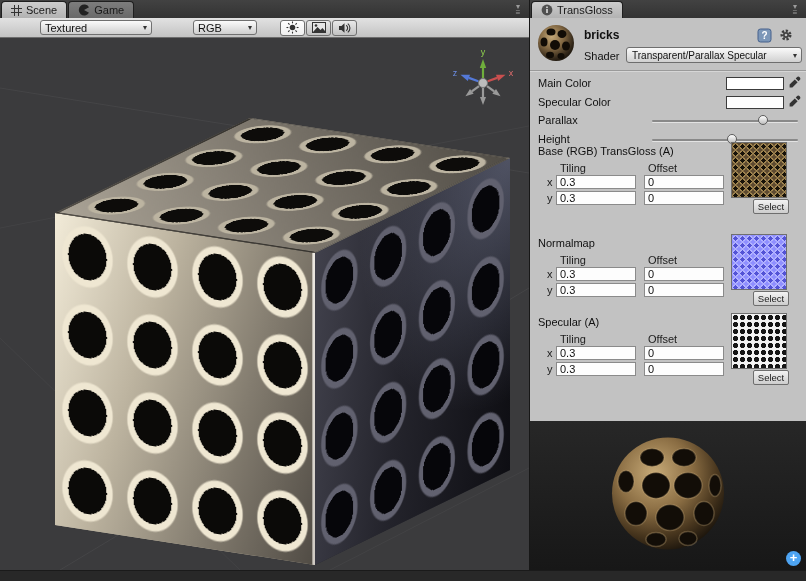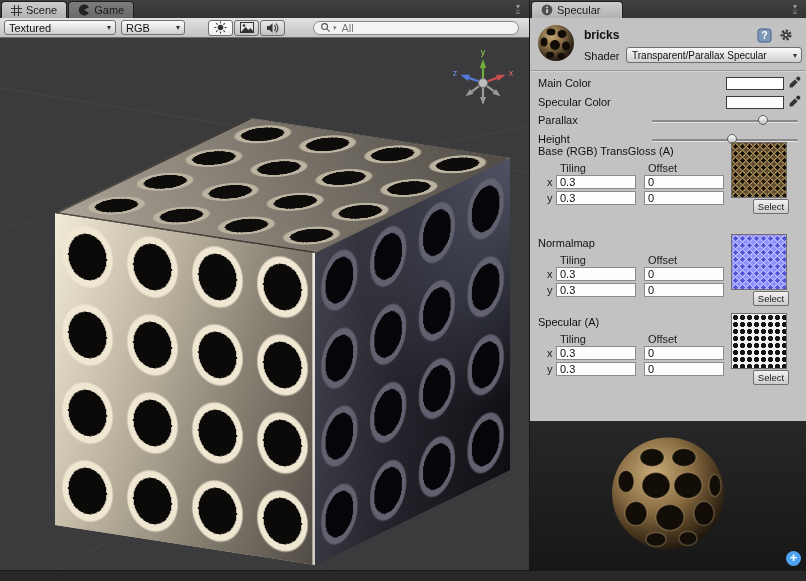--- a/index.html
+++ b/index.html
@@ -12,21 +12,21 @@
        background:linear-gradient(#7d7d7d,#696969);border:1px solid #1f1f1f;border-bottom:none;border-radius:4px 4px 0 0;margin-left:1px;box-sizing:border-box;}
   .tab.active{background:linear-gradient(#cdcdcd,#b2b2b2);}
   .tab-menu{margin-left:auto;display:flex;flex-direction:column;align-items:center;justify-content:center;width:16px;height:16px;color:#9b9b9b;cursor:pointer;margin-right:3px;}
   .tab-menu span{display:block;line-height:6px;font-size:8px;}
 
   
   .panel-left{position:absolute;left:0;top:0;width:529px;height:570px;}
   .toolbar{position:absolute;left:0;top:18px;right:0;height:20px;background:linear-gradient(#e2e2e2,#c3c3c3);
            border-bottom:1px solid #6d6d6d;display:flex;align-items:center;padding:0 4px;gap:5px;box-sizing:border-box;}
   .dropdown{height:15px;background:linear-gradient(#fbfbfb,#cfcfcf);border:1px solid #707070;border-radius:3px;
-            font-size:11px;color:#111;display:flex;align-items:center;justify-content:space-between;padding:0 4px;box-sizing:border-box;}
+            font-size:11px;color:#111;display:flex;align-items:center;justify-content:space-between;padding:0 4px;box-sizing:border-box;margin-left:36px;}
   .dd-arrow{font-size:8px;color:#333;margin-left:5px;}
   .w112{width:112px}.w64{width:64px}
   .tool-group{display:flex;margin-left:18px;gap:1px;}
   .tool-btn{width:25px;height:16px;background:linear-gradient(#e9e9e9,#c2c2c2);border:1px solid #707070;border-radius:3px;
             display:flex;align-items:center;justify-content:center;box-sizing:border-box;}
   .tool-btn.active{background:linear-gradient(#ffffff,#efefef);}
   .searchbox{margin-left:auto;margin-right:6px;width:206px;height:14px;border-radius:8px;background:#f4f4f4;border:1px solid #8a8a8a;
              display:flex;align-items:center;padding:0 6px;gap:2px;font-size:11px;color:#666;box-sizing:border-box;}
   .searchbox .caret{font-size:7px;color:#777;}
   .s-text{margin-left:3px;color:#7a7a7a;}
@@ -178,28 +178,20 @@
             <path d="M1,10 L5.5,5 L8.5,8 L10.5,6 L13,9 L13,10 z" fill="#333"></path>
           </svg>
         </div>
         <div class="tool-btn">
           <svg width="13" height="12" viewBox="0 0 13 12">
             <polygon points="1,4 3.5,4 6.5,1.2 6.5,10.8 3.5,8 1,8" fill="#333"></polygon>
             <path d="M8.2,3.2 A3.4,3.4 0 0,1 8.2,8.8 M9.8,1.6 A5.6,5.6 0 0,1 9.8,10.4" fill="none" stroke="#333" stroke-width="1.1"></path>
           </svg>
         </div>
       </div>
-      <div class="searchbox">
-        <svg width="11" height="11" viewBox="0 0 12 12">
-          <circle cx="5" cy="5" r="3.2" fill="none" stroke="#555" stroke-width="1.2"></circle>
-          <line x1="7.5" y1="7.5" x2="10.5" y2="10.5" stroke="#555" stroke-width="1.2"></line>
-        </svg>
-        <span class="caret">▾</span>
-        <span class="s-text">All</span>
-      </div>
     </div>
 
     <div class="viewport">
       <svg class="gridlines" width="529" height="532">
         <line x1="0" y1="50" x2="529" y2="135" stroke="rgba(255,255,255,.05)"></line>
         <line x1="0" y1="190" x2="529" y2="88" stroke="rgba(255,255,255,.04)"></line>
         <line x1="60" y1="532" x2="529" y2="250" stroke="rgba(255,255,255,.05)"></line>
         <line x1="0" y1="300" x2="240" y2="532" stroke="rgba(255,255,255,.04)"></line>
         <line x1="330" y1="532" x2="529" y2="430" stroke="rgba(255,255,255,.04)"></line>
       </svg>
@@ -246,21 +238,21 @@
   <div class="splitter"></div>
 
   <div class="panel-right">
     <div class="tabstrip">
       <div class="tab active insp-tab">
         <svg width="12" height="12" viewBox="0 0 12 12">
           <circle cx="6" cy="6" r="5.4" fill="#4f4f4f"></circle>
           <rect x="5.2" y="5" width="1.6" height="4" fill="#ddd"></rect>
             <rect x="5.2" y="2.5" width="1.6" height="1.6" fill="#ddd"></rect>
         </svg>
-        <span>Specular</span>
+        <span>TransGloss</span>
       </div>
       <div class="tab-menu">
         <span>▾</span>
         <span>≡</span>
       </div>
     </div>
 
     <svg class="ball-icon" width="40" height="40" viewBox="-20 -20 40 40">
       <defs>
         <radialGradient id="ballG" cx="38%" cy="32%" r="78%">

